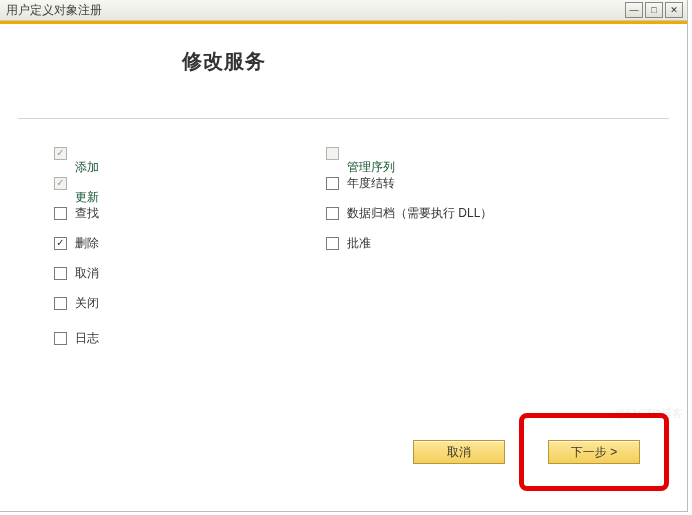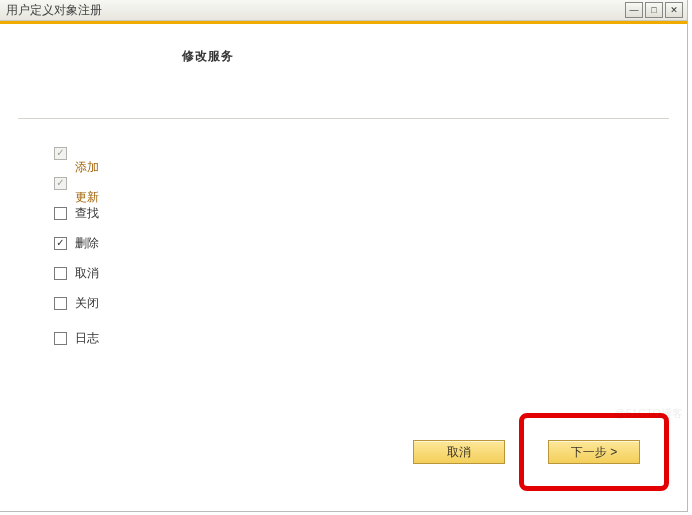--- a/index.html
+++ b/index.html
@@ -52,21 +52,21 @@
     cursor: pointer;
   }
   .accent-line {
     height: 3px;
     background: #f0ab00;
   }
   .heading {
     position: absolute;
     left: 182px;
     top: 48px;
-    font-size: 12px;
+    font-size: 20px;
     font-weight: bold;
     color: #333;
     letter-spacing: 1px;
   }
   .divider {
     position: absolute;
     left: 18px;
     right: 18px;
     top: 118px;
     height: 1px;
@@ -108,21 +108,21 @@
     background: #f2f2f0;
     border-color: #b3b3ad;
   }
   .chk .mark {
     font-size: 10px;
     line-height: 10px;
     color: #2b2b2b;
   }
   .chk.disabled .mark { color: #9d9d97; }
   .lbl { color: #333; }
-  .lbl.disabled { color: #a16207; margin-top: 28px; }
+  .lbl.disabled { color: #14532d; margin-top: 28px; }
   .button-bar {
     position: absolute;
     bottom: 20px;
     right: 18px;
     display: flex;
     gap: 14px;
     align-items: center;
   }
   .sap-btn {
     min-width: 70px;
@@ -215,20 +215,38 @@
       <div class="check-row">
         <span class="chk"></span>
         <span class="lbl">关闭</span>
       </div>
       <div class="check-row log-row">
         <span class="chk"></span>
         <span class="lbl">日志</span>
       </div>
     </div>
 
+    <div class="col col-right">
+      <div class="check-row">
+        <span class="chk disabled"></span>
+        <span class="lbl disabled">管理序列</span>
+      </div>
+      <div class="check-row">
+        <span class="chk"></span>
+        <span class="lbl">年度结转</span>
+      </div>
+      <div class="check-row">
+        <span class="chk"></span>
+        <span class="lbl">数据归档（需要执行 DLL）</span>
+      </div>
+      <div class="check-row">
+        <span class="chk"></span>
+        <span class="lbl">批准</span>
+      </div>
+    </div>
 
   </div>
 
   <div class="button-bar">
     <div class="sap-btn">
         <span>取消</span>
       </div>
     <div class="highlight-box">
       <div class="sap-btn">
           <span>下一步 &gt;</span>

